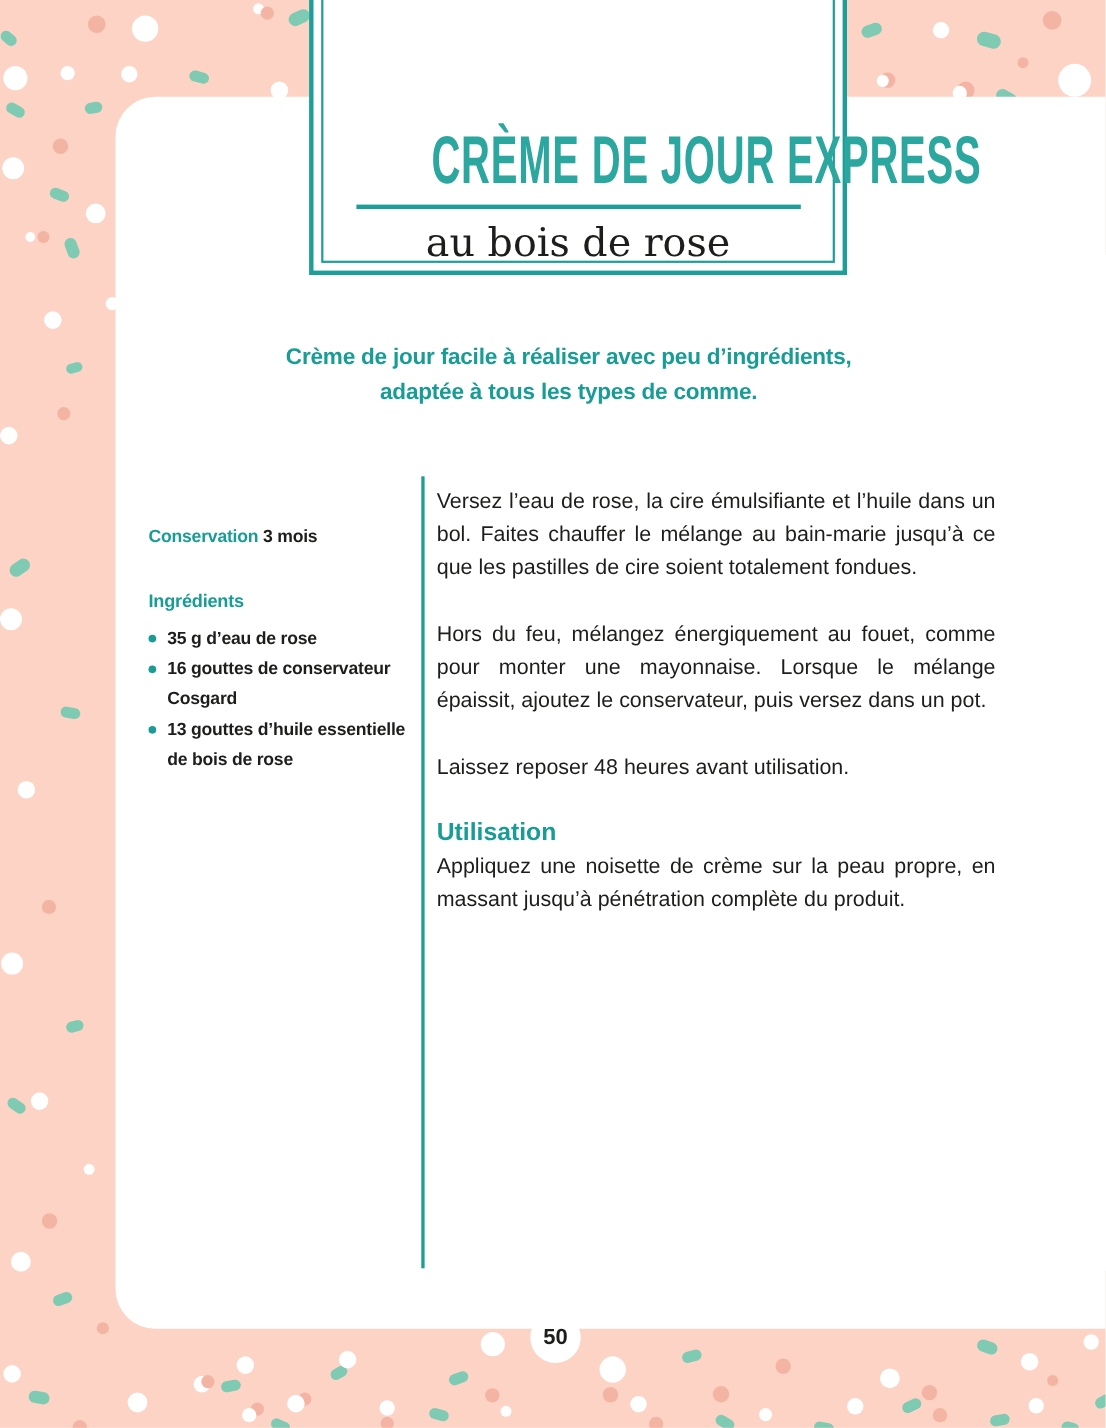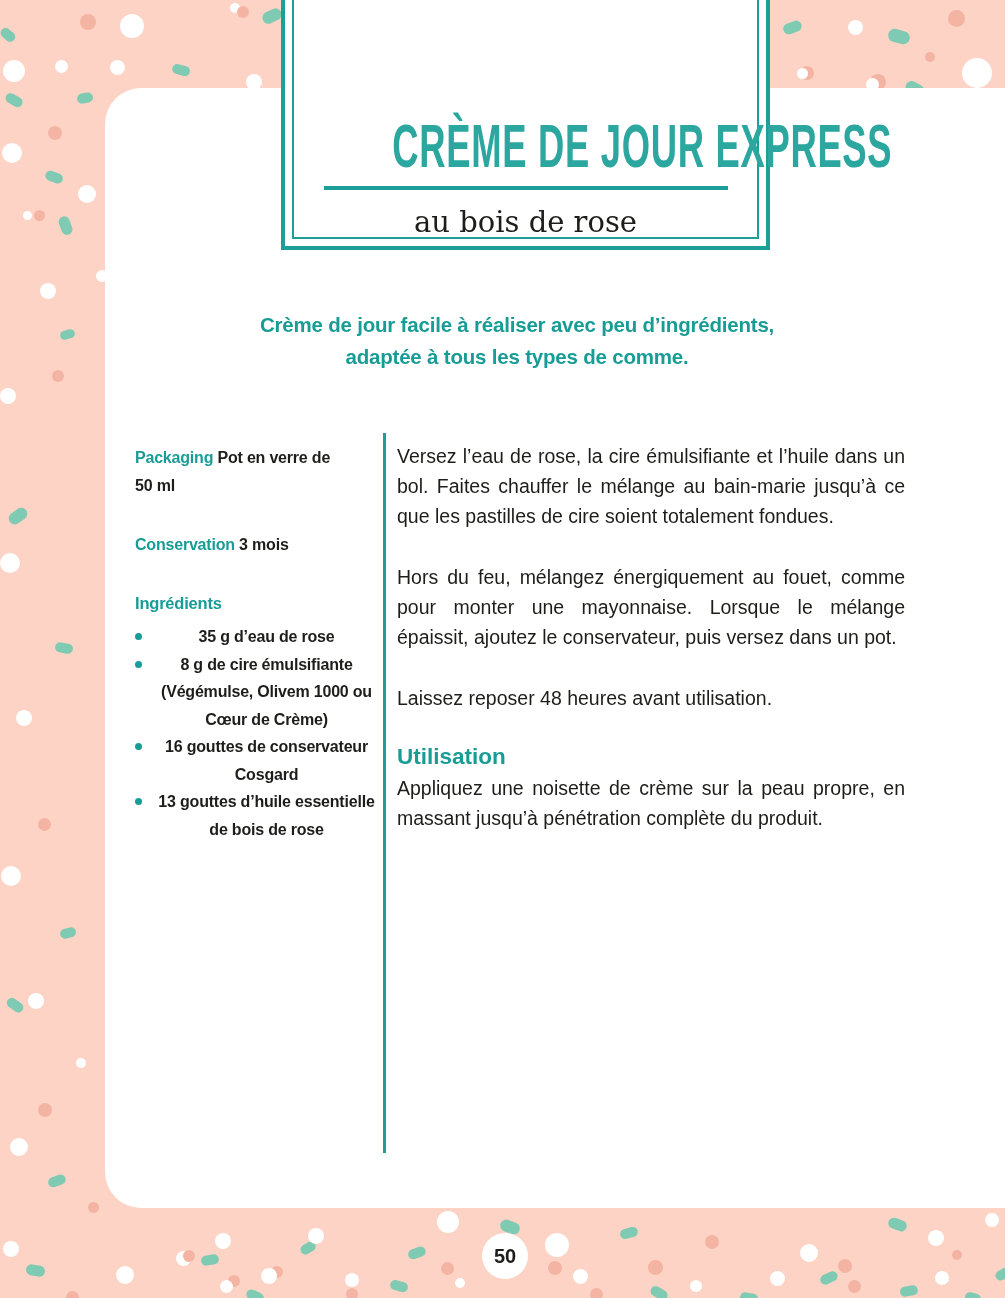--- a/index.html
+++ b/index.html
@@ -51,21 +51,21 @@
     letter-spacing:1px;
   }
   .title-rule{
     width:404px;height:4px;background:#1d9e98;
     margin:8px auto 0 auto;
   }
   .recipe-subtitle{
     margin:12px 0 0 0;
     font-family:"DejaVu Serif",serif;
     font-weight:normal;
-    font-size:29px;line-height:40px;color:#1d1d1b;
+    font-size:36px;line-height:40px;color:#1d1d1b;
   }
 
   .intro{
     position:absolute;z-index:2;
     left:105px;top:309px;width:824px;
     margin:0;text-align:center;
     color:#189c96;font-weight:bold;
     font-size:20.5px;line-height:31.5px;
     letter-spacing:-0.2px;
   }
@@ -82,21 +82,21 @@
   .sidebar .label{color:#189c96;font-weight:bold;}
   .sidebar p{margin:0;}
   .sidebar .packaging{width:208px;}
   .sidebar .conservation{margin-top:31px;}
   .sidebar .group{margin-top:30px;}
   .sidebar .group h4{margin:0;font-size:16.5px;line-height:28px;}
   .sidebar .group .value{line-height:26px;}
   .sidebar ul{
     margin:6px 0 0 0;padding:0;list-style:none;line-height:27.5px;
   }
-  .sidebar ul li{position:relative;padding-left:17px;text-align:center;}
+  .sidebar ul li{position:relative;padding-left:17px;}
   .sidebar ul li::before{
     content:"";position:absolute;left:0;top:10px;
     width:7px;height:7px;border-radius:50%;background:#189c96;
   }
 
   .divider{
     position:absolute;z-index:2;
     left:383px;top:433px;width:3px;height:720px;
     background:#1d9e98;
   }
@@ -110,21 +110,21 @@
     margin:0;font-size:22.5px;line-height:32px;
     color:#189c96;font-weight:bold;
   }
   .main-col p{margin:0;}
   .main-col p.just{text-align:justify;}
   .main-col .para-gap{margin-top:31px;}
   .main-col .util-heading{margin-top:28px;}
 
   .page-num{
     position:absolute;z-index:2;
-    left:482px;top:1233px;width:46px;height:46px;
+    left:482px;top:1193px;width:46px;height:46px;
     background:#ffffff;border-radius:50%;
     display:flex;align-items:center;justify-content:center;
     font-size:20px;font-weight:600;color:#1d1d1b;
   }
 </style>
 </head>
 <body>
 
 <div class="page">
 
@@ -237,27 +237,25 @@
       <h2 class="recipe-subtitle">au bois de rose</h2>
     </div>
   </div>
 
   <p class="intro">
     <span>Crème de jour facile à réaliser avec peu d’ingrédients,</span>
     <span>adaptée à tous les types de comme.</span>
   </p>
 
   <aside class="sidebar">
-    <p class="packaging"><span class="label">Packaging</span> <span class="value">Pot en verre de 50 ml</span></p>
     <p class="conservation"><span class="label">Conservation</span> <span class="value">3 mois</span></p>
     <div class="group">
       <h4 class="label">Ingrédients</h4>
       <ul>
         <li>35 g d’eau de rose</li>
-        <li>8 g de cire émulsifiante (Végémulse, Olivem 1000 ou Cœur de Crème)</li>
         <li>16 gouttes de conservateur Cosgard</li>
         <li>13 gouttes d’huile essentielle de bois de rose</li>
       </ul>
     </div>
   </aside>
 
   <div class="divider"></div>
 
   <main class="main-col">
     <p class="just">Versez l’eau de rose, la cire émulsifiante et l’huile dans un bol. Faites chauffer le mélange au bain-marie jusqu’à ce que les pastilles de cire soient totalement fondues.</p>

